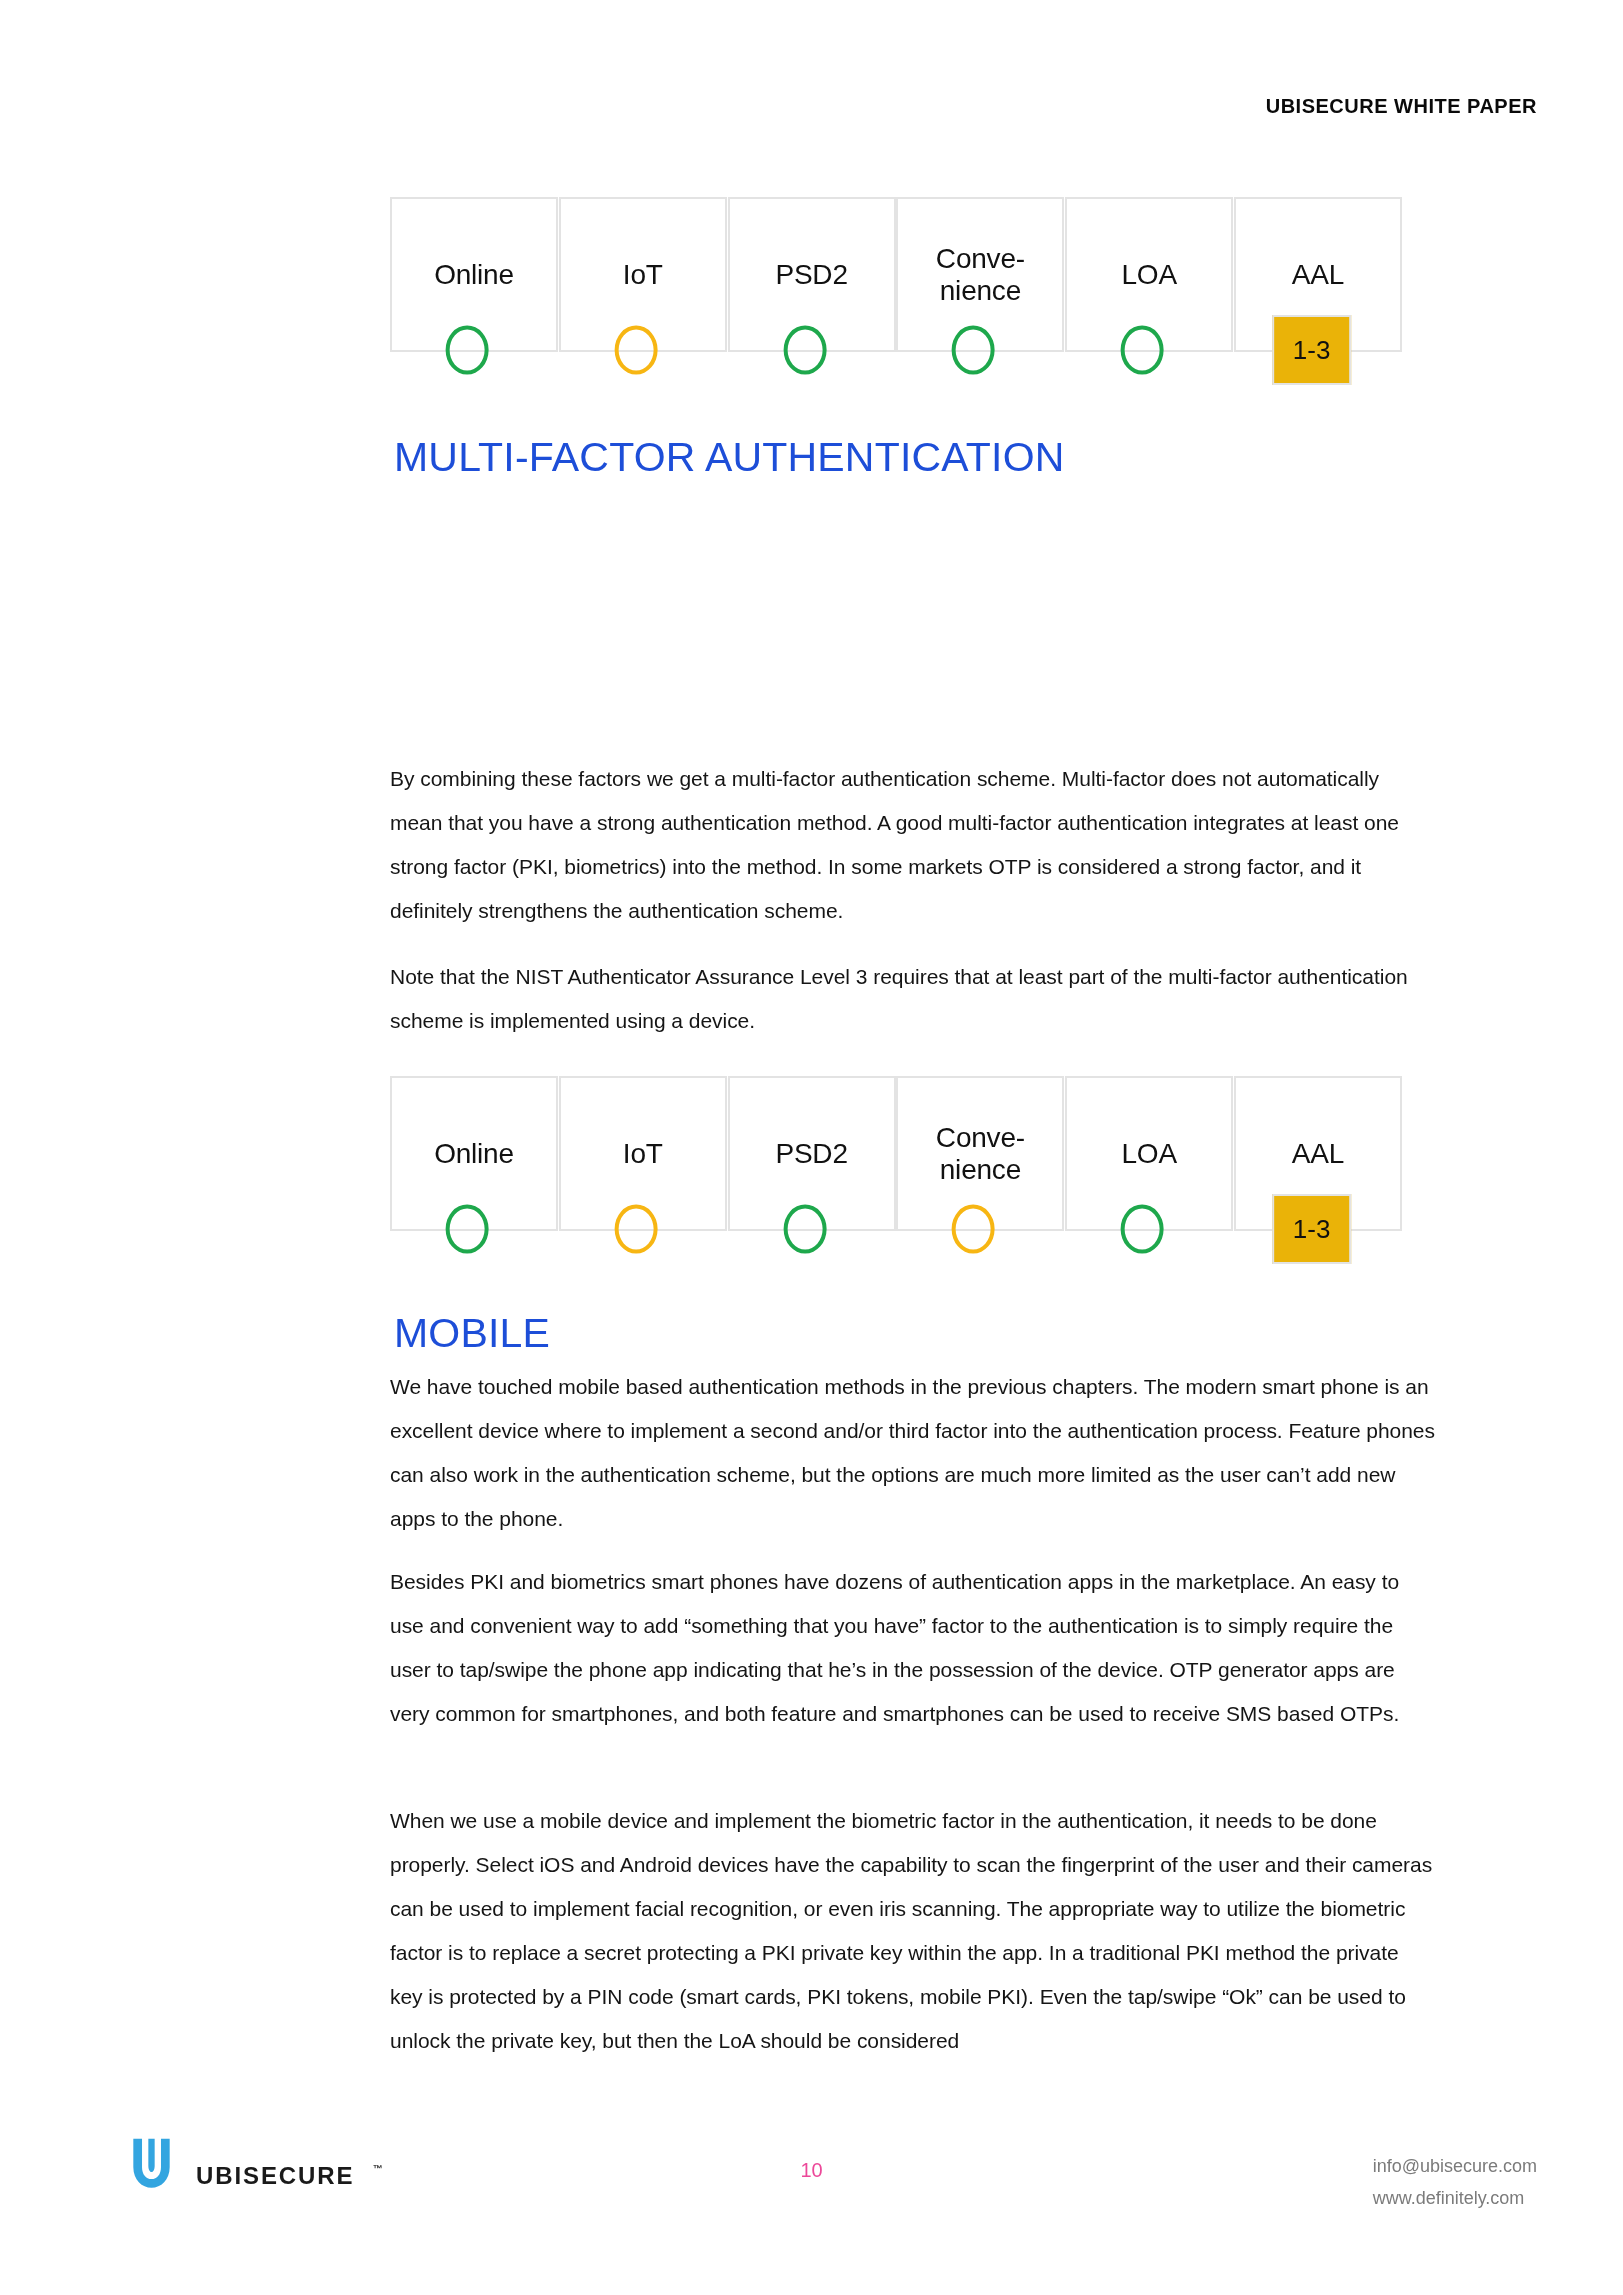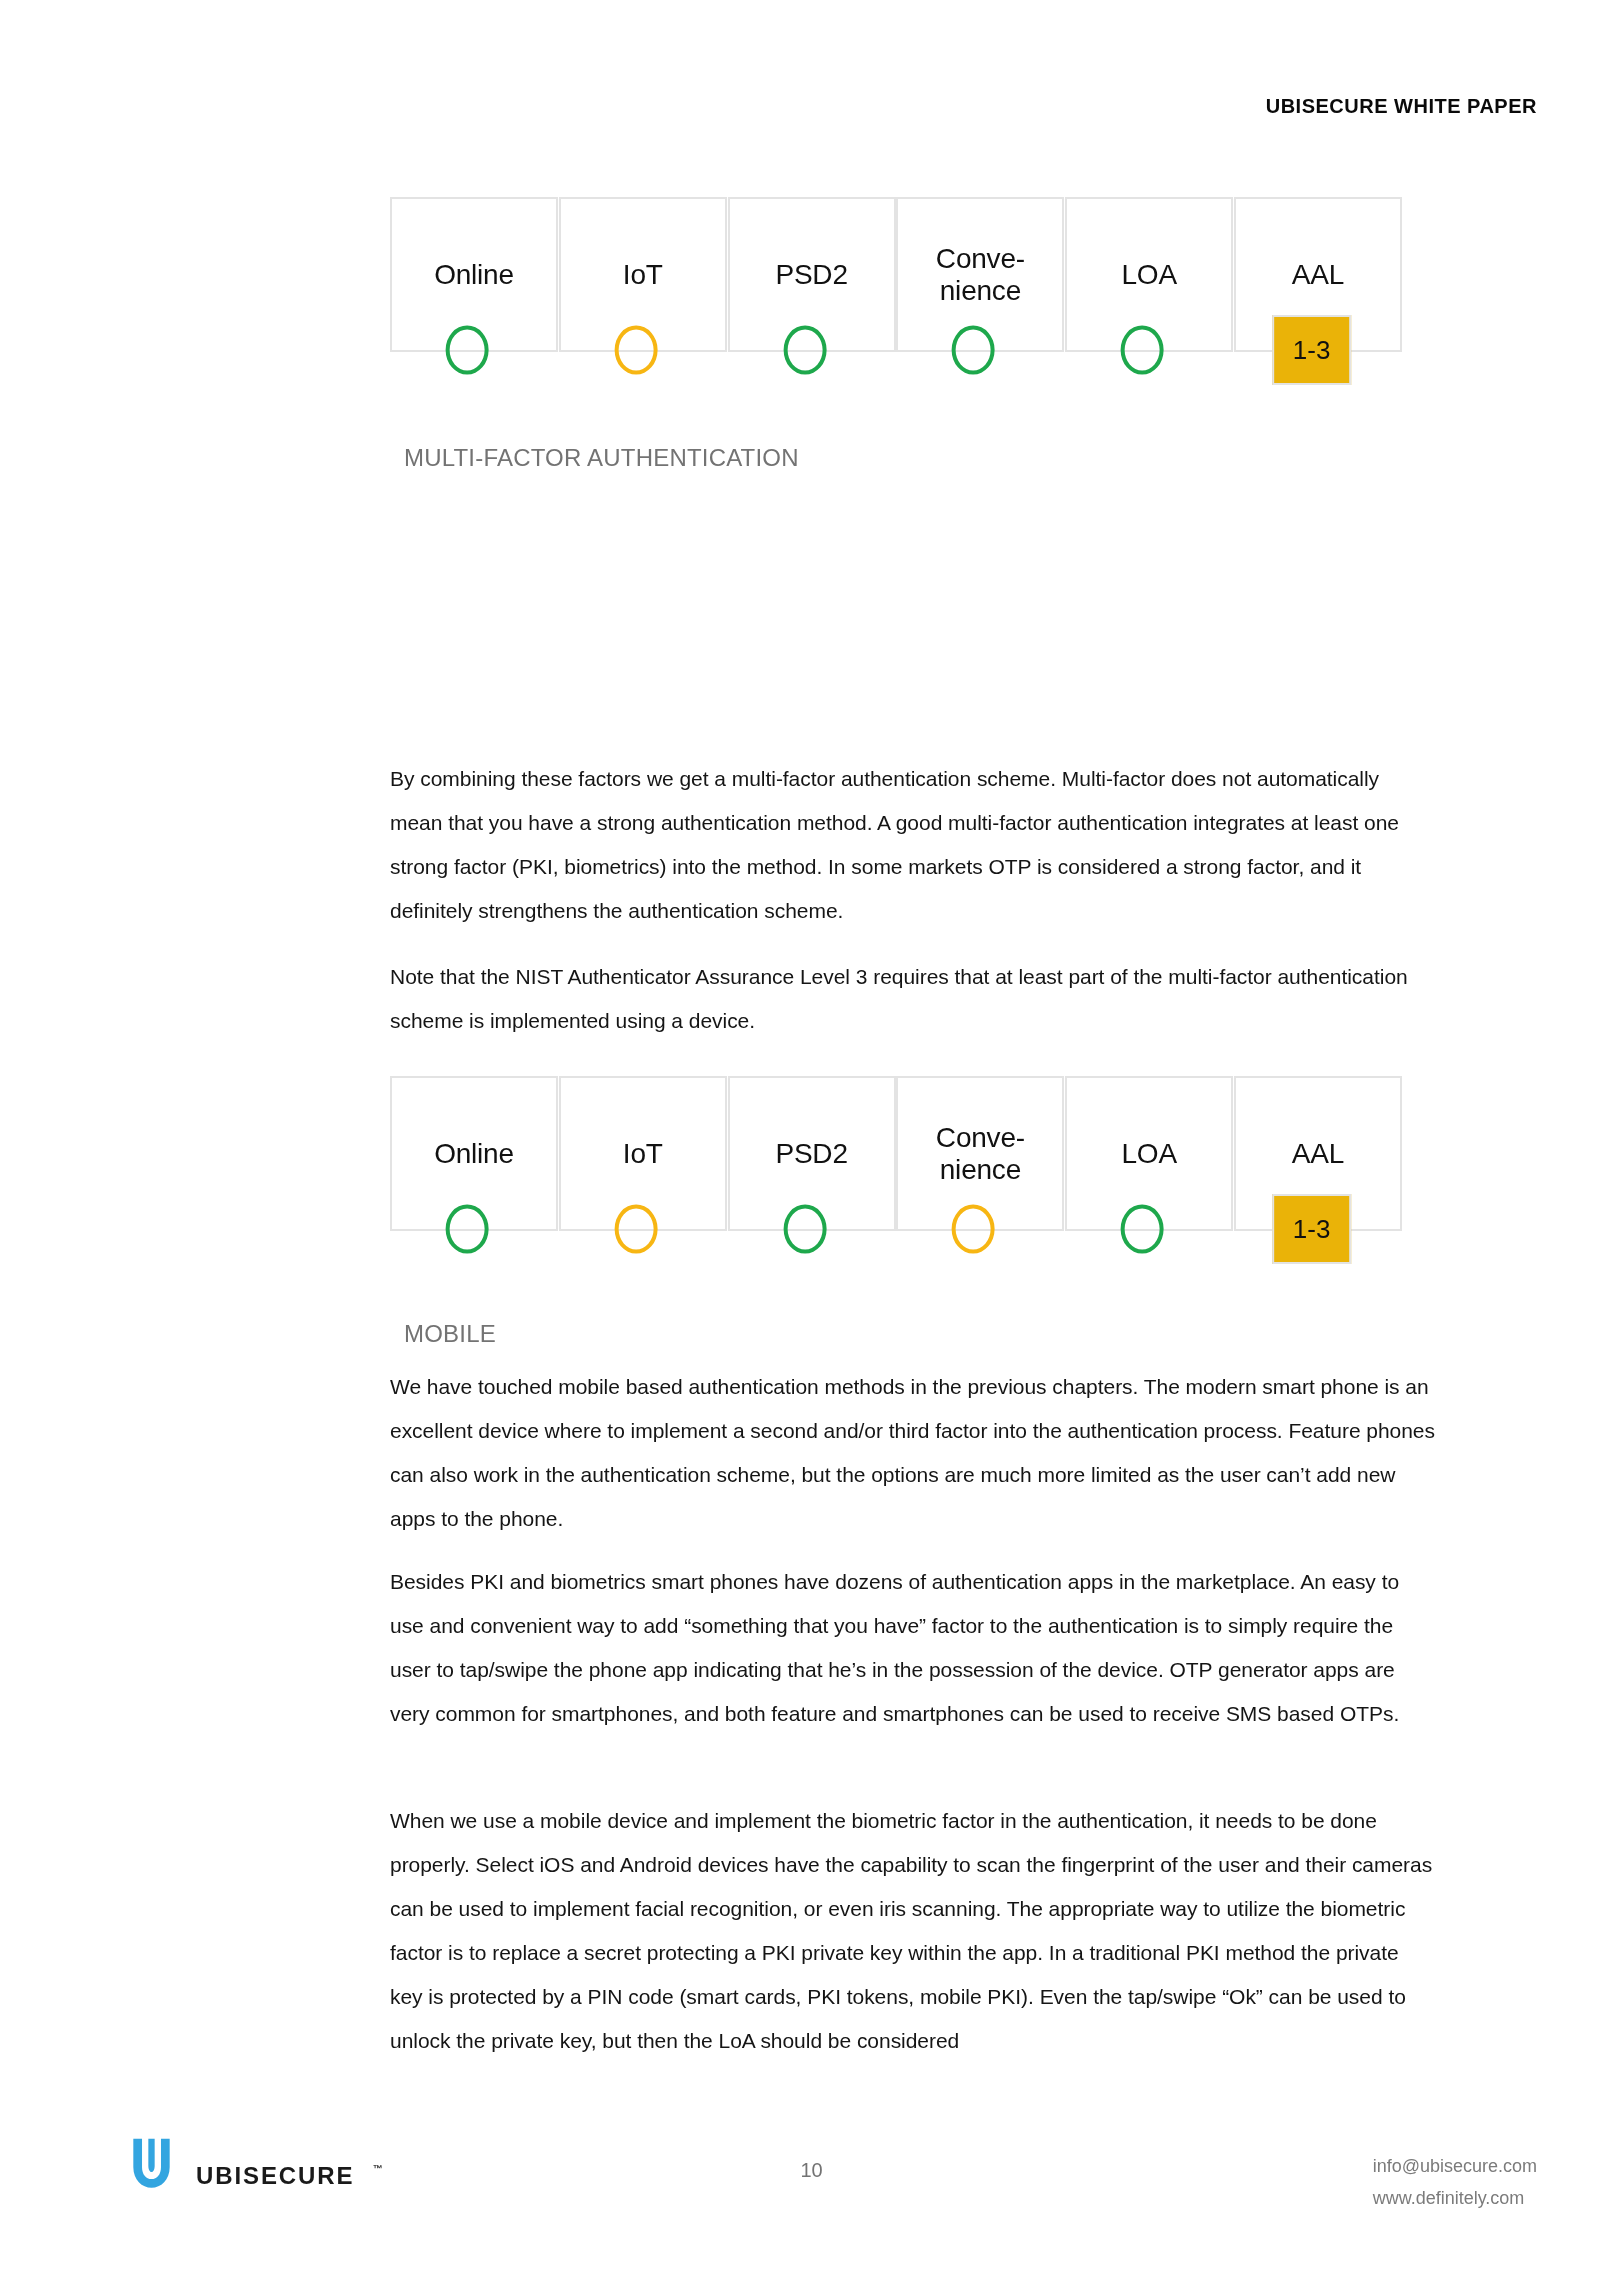--- a/index.html
+++ b/index.html
@@ -94,24 +94,24 @@
     justify-content: center;
     font-size: 26px;
     color: #111111;
     z-index: 3;
   }
 
   
   h2.section-heading {
     position: absolute;
     left: 390px;
-    margin: 14px;
-    font-size: 24px;
+    margin: 4px;
+    font-size: 41px;
     font-weight: 400;
-    color: #737373;
+    color: #1d4ed8;
     letter-spacing: 0.2px;
   }
 
   p.para {
     position: absolute;
     left: 390px;
     width: 1046px;
     margin: 0;
     font-size: 21px;
     line-height: 44px;
@@ -174,21 +174,21 @@
     left: -1.6px;
   }
 
   .page-number {
     position: absolute;
     left: 0;
     top: 2159px;
     width: 1623px;
     text-align: center;
     font-size: 20px;
-    color: #737373;
+    color: #ec4899;
   }
 
   .footer-contact {
     position: absolute;
     right: 86px;
     top: 2150px;
     text-align: left;
     font-size: 18px;
     line-height: 32px;
     color: #7b7b7b;

